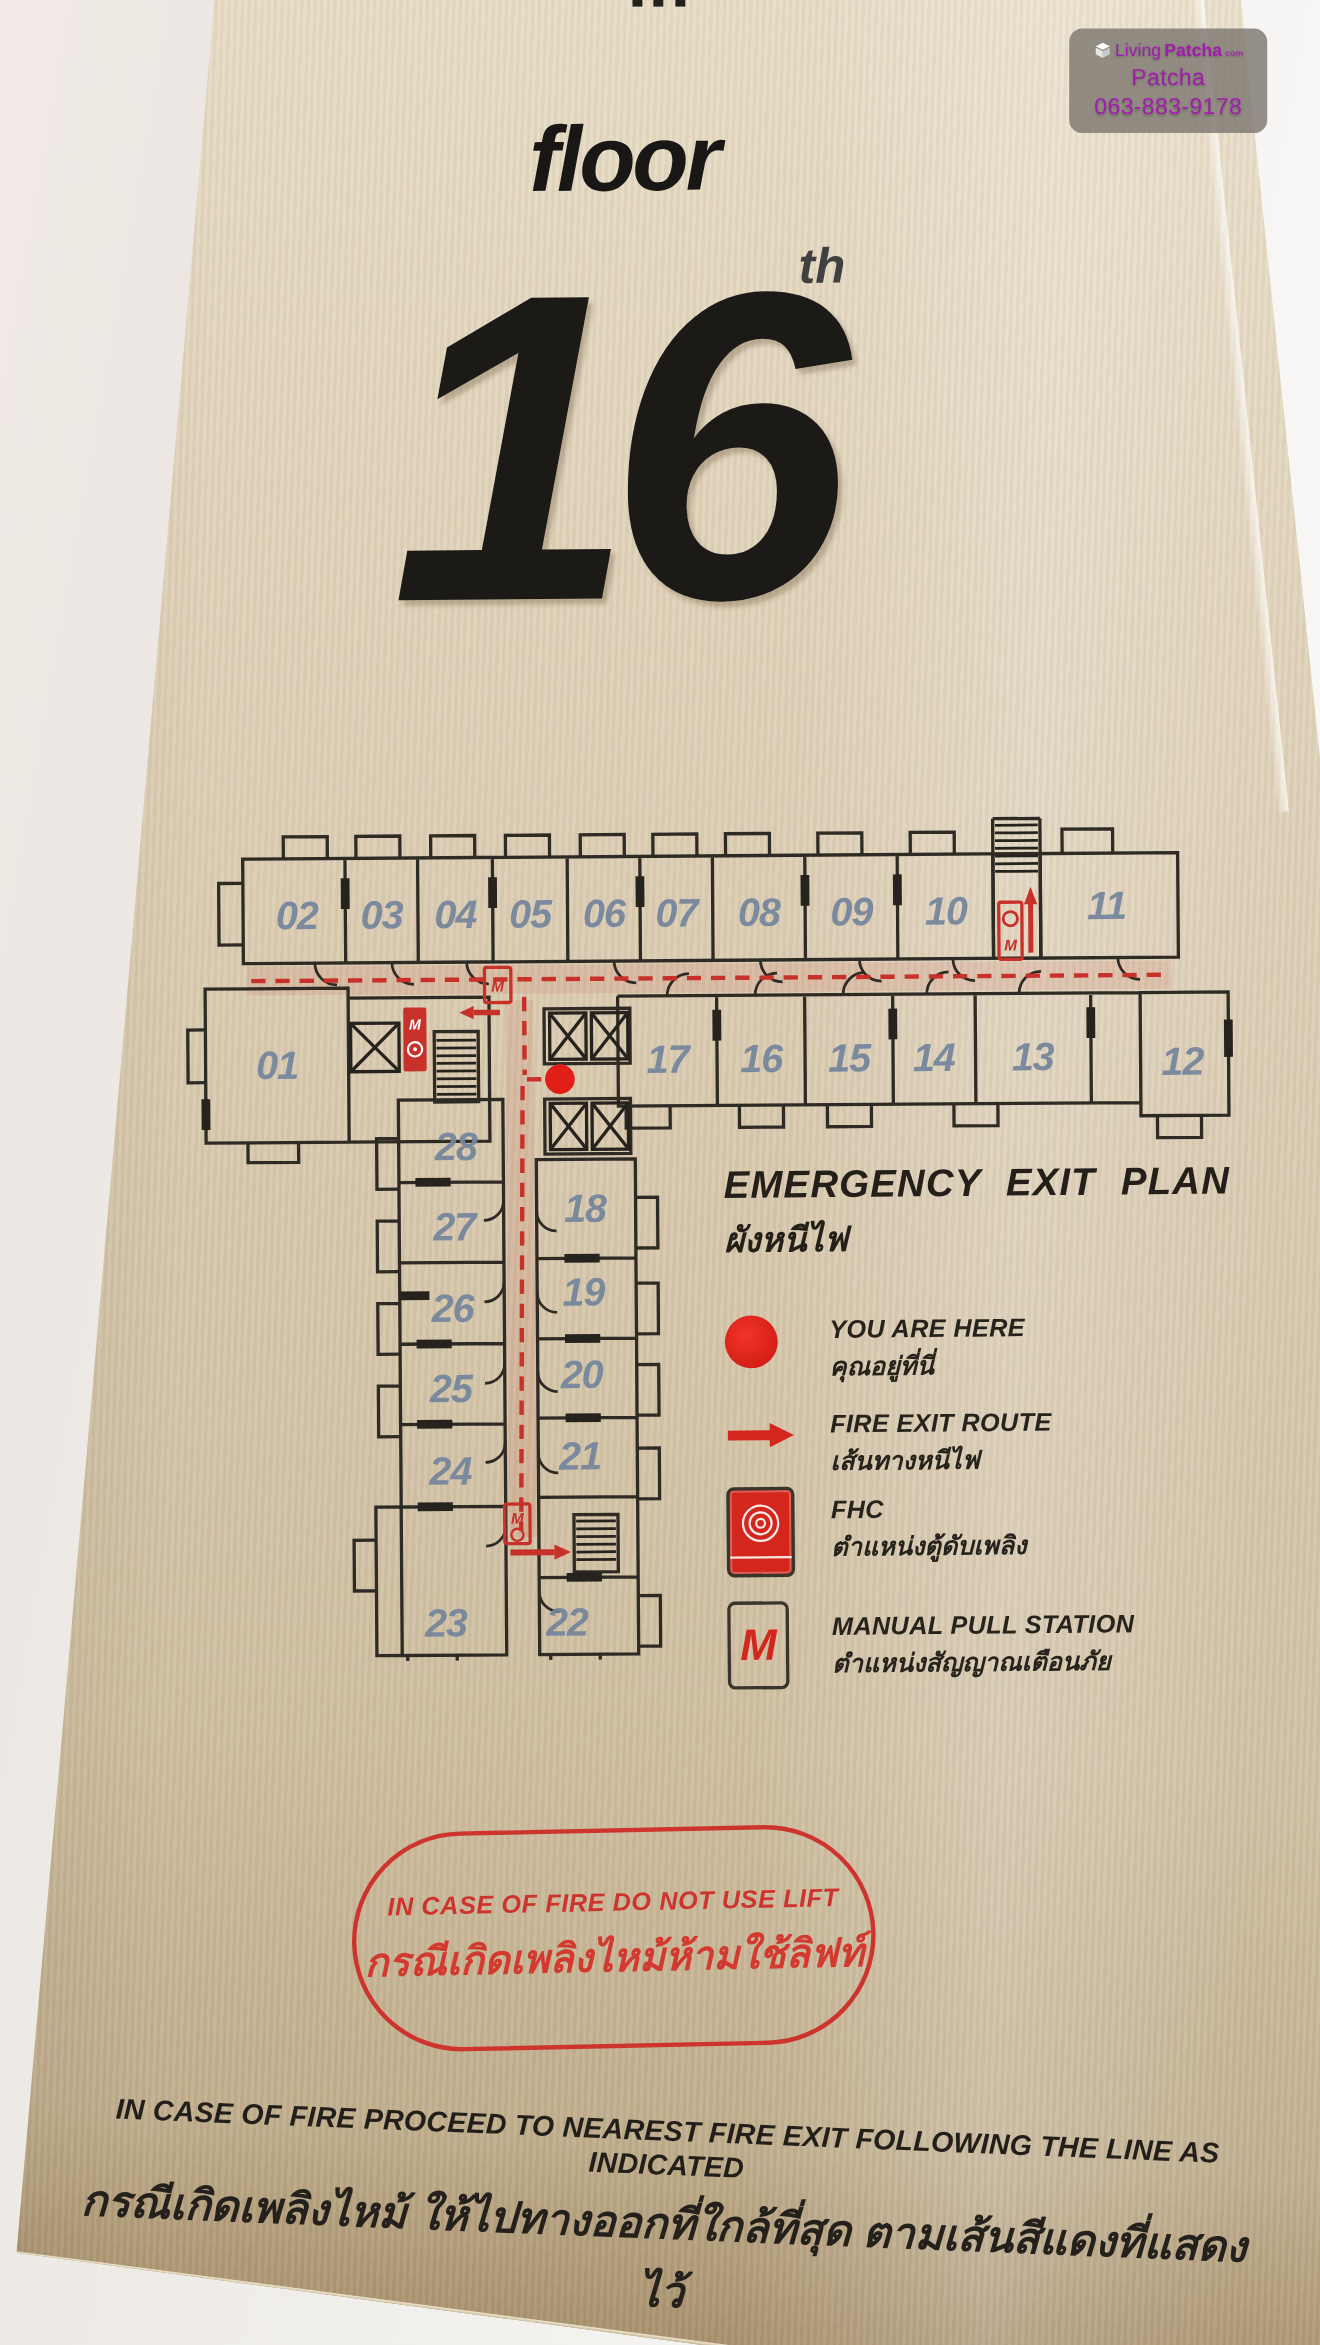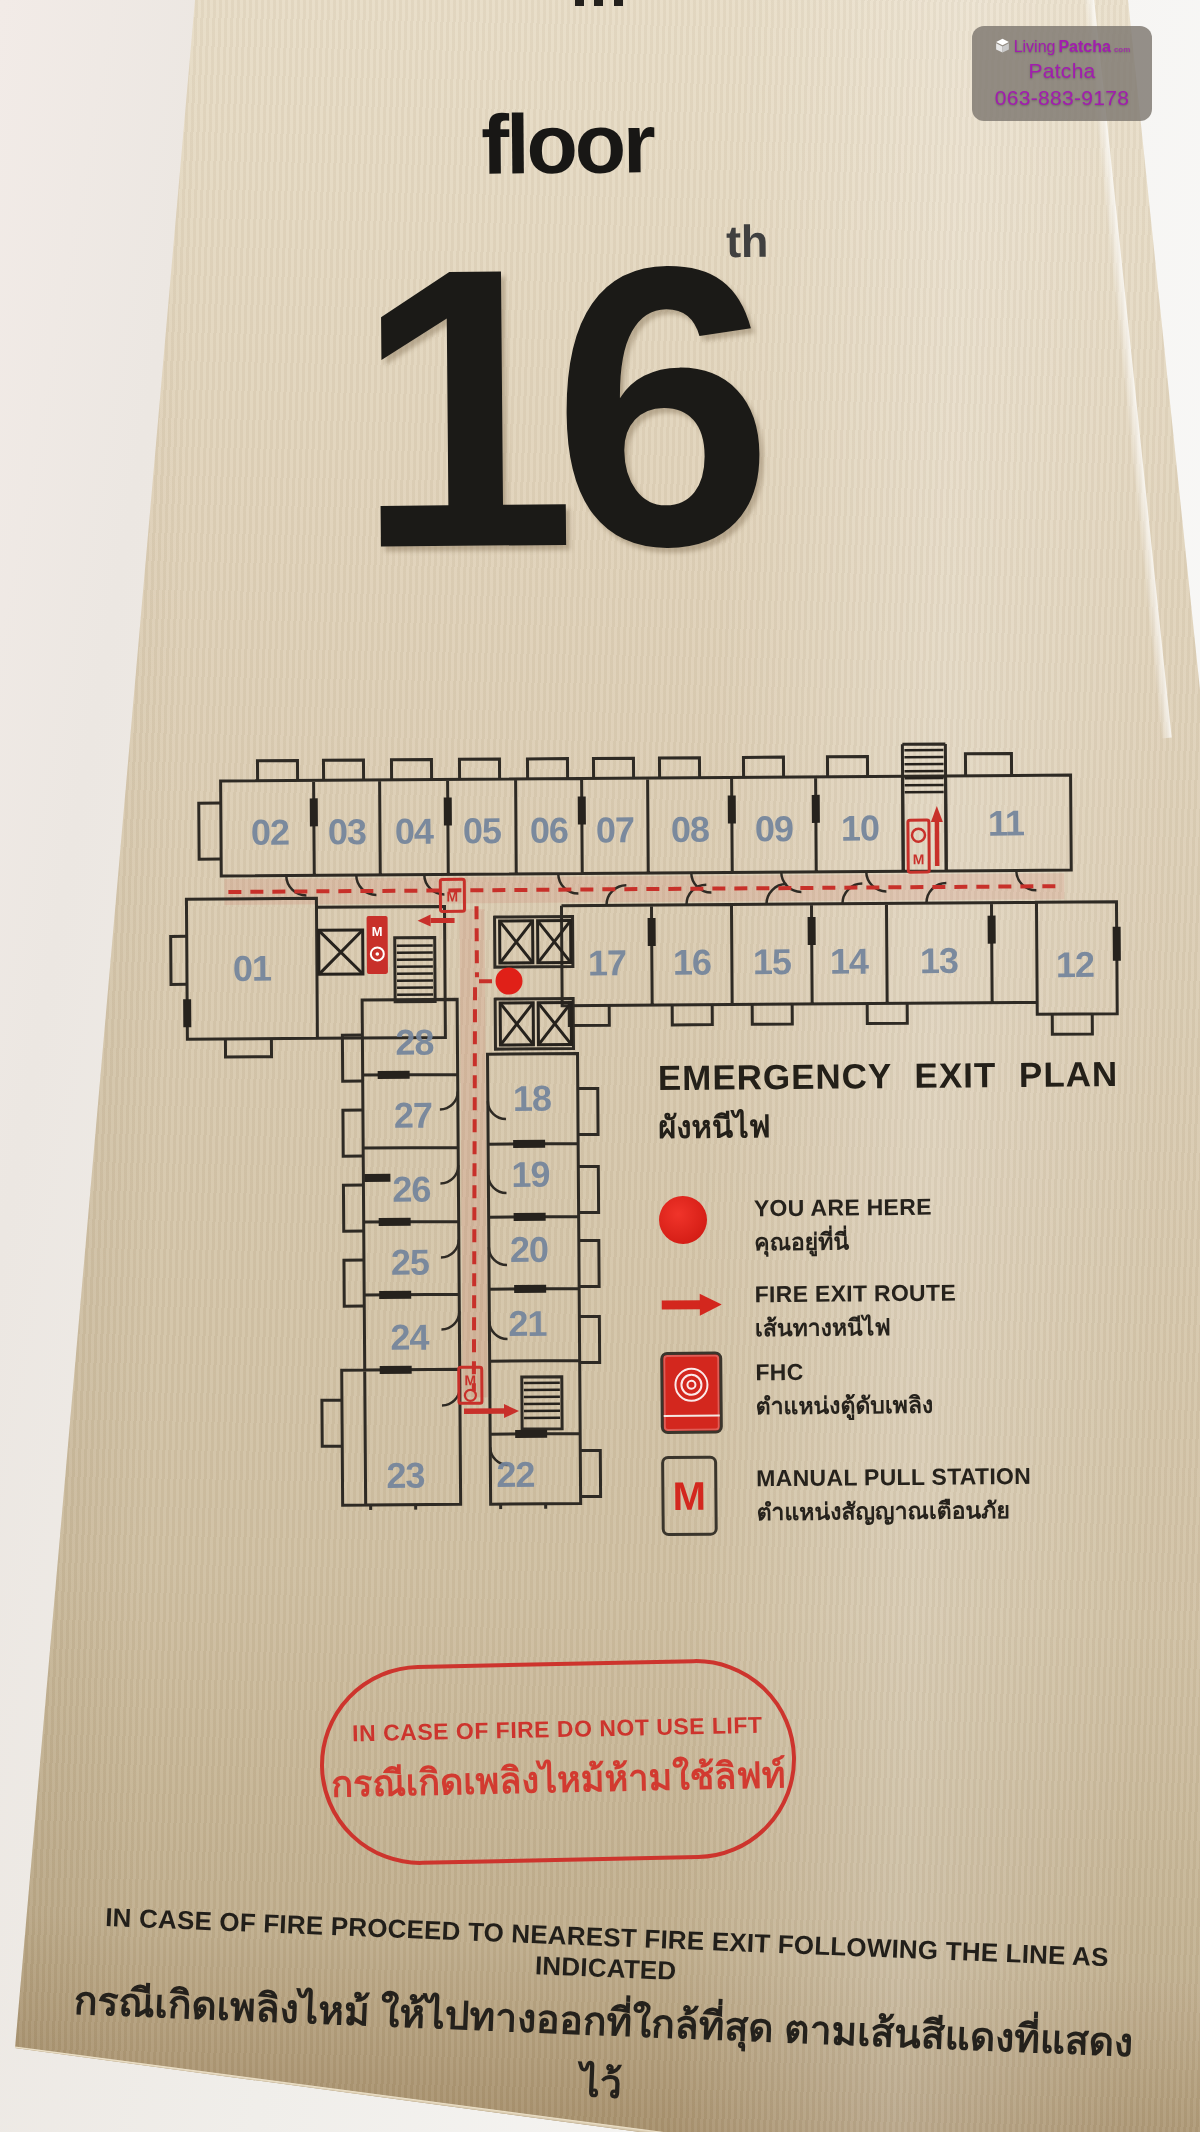--- a/index.html
+++ b/index.html
@@ -22,21 +22,21 @@
   .edge-glint-bottom{
     position:absolute;left:-20px;top:2042px;width:740px;height:7px;
     transform:rotate(7.5deg);transform-origin:left center;
     background:linear-gradient(to bottom,#f1e6ce,#9b8562);
   }
   .edge-glint-right{
     position:absolute;left:1122px;top:-20px;width:10px;height:760px;
     transform:rotate(-6deg);transform-origin:center;
     background:linear-gradient(to right,rgba(255,255,255,.05),rgba(255,255,255,.75));
   }
-  .content{position:absolute;inset:0;z-index:2;color:#1d1b18;}
+  .content{position:absolute;inset:0;z-index:2;color:#1d1b18;font-style:italic;}
   .remnant{position:absolute;top:0;width:9px;height:6px;background:#23201c;}
   
   .floor-label{
     position:absolute;left:567px;top:96px;transform:translateX(-50%) rotate(-.5deg);
     font-size:84px;font-weight:700;letter-spacing:-3px;color:#181715;
   }
   .floor-suffix{
     position:absolute;left:726px;top:216px;transform:rotate(-.5deg);
     font-size:45px;font-weight:700;color:#404040;
   }

